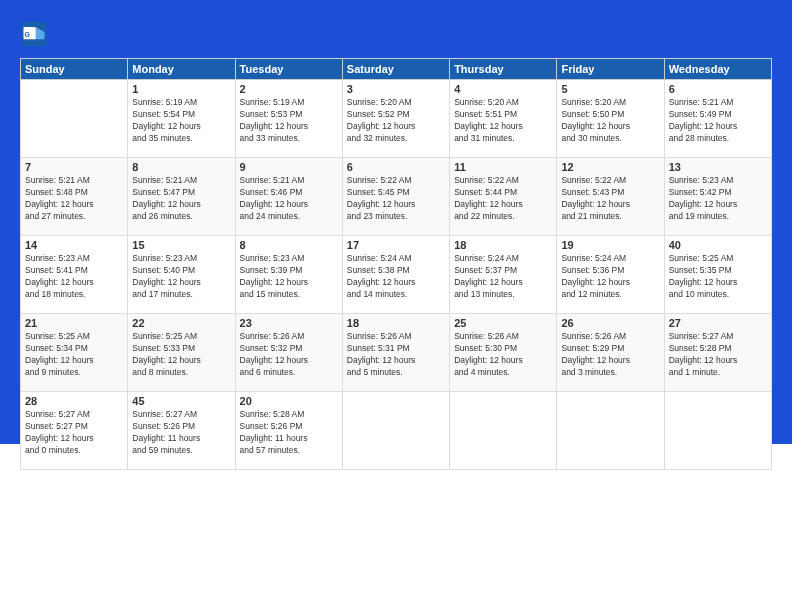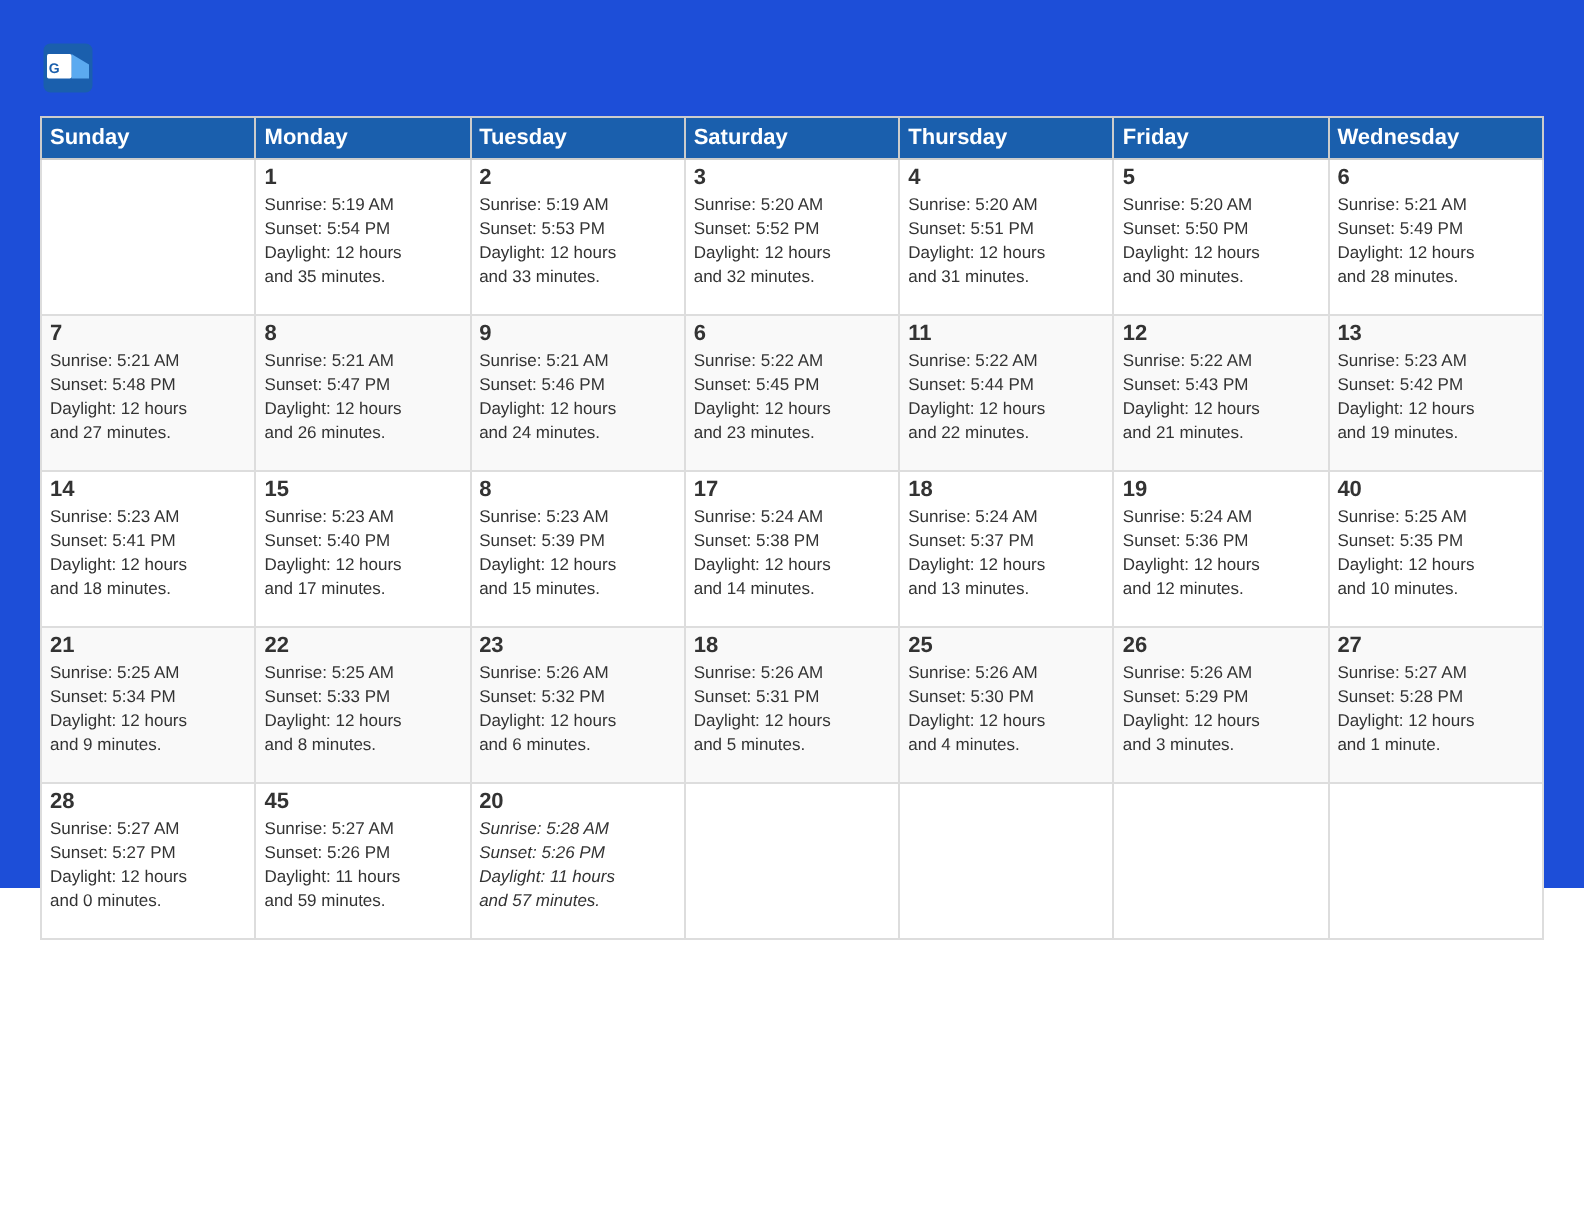--- a/index.html
+++ b/index.html
@@ -327,21 +327,21 @@
           </td>
           <td>
             <div class="day-num">45</div>
             <div class="day-info" style="white-space: pre-line;">Sunrise: 5:27 AM
 Sunset: 5:26 PM
 Daylight: 11 hours
 and 59 minutes.</div>
           </td>
           <td>
             <div class="day-num">20</div>
-            <div class="day-info" style="white-space: pre-line; font-style: italic;">Sunrise: 5:28 AM
+            <div class="day-info" style="white-space: pre-line;">Sunrise: 5:28 AM
 Sunset: 5:26 PM
 Daylight: 11 hours
 and 57 minutes.</div>
           </td>
           <td class="empty"></td>
           <td class="empty"></td>
           <td class="empty"></td>
           <td class="empty"></td>
         </tr>
       </tbody>

